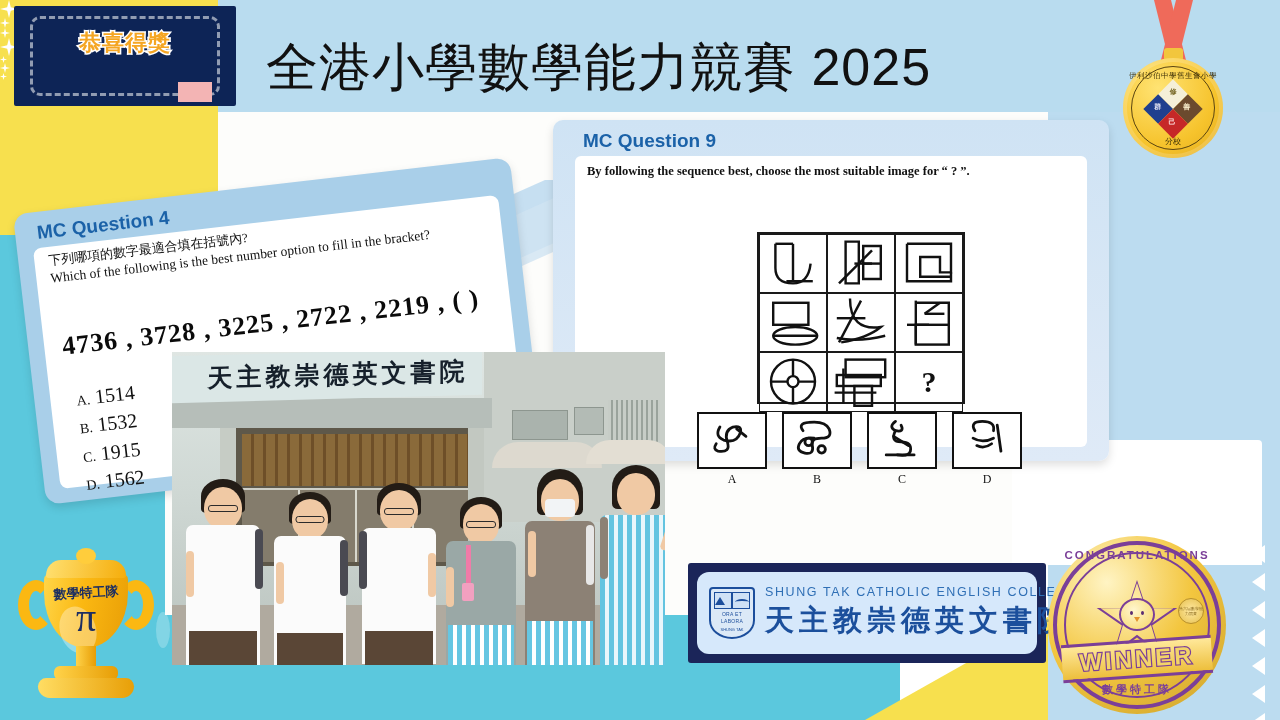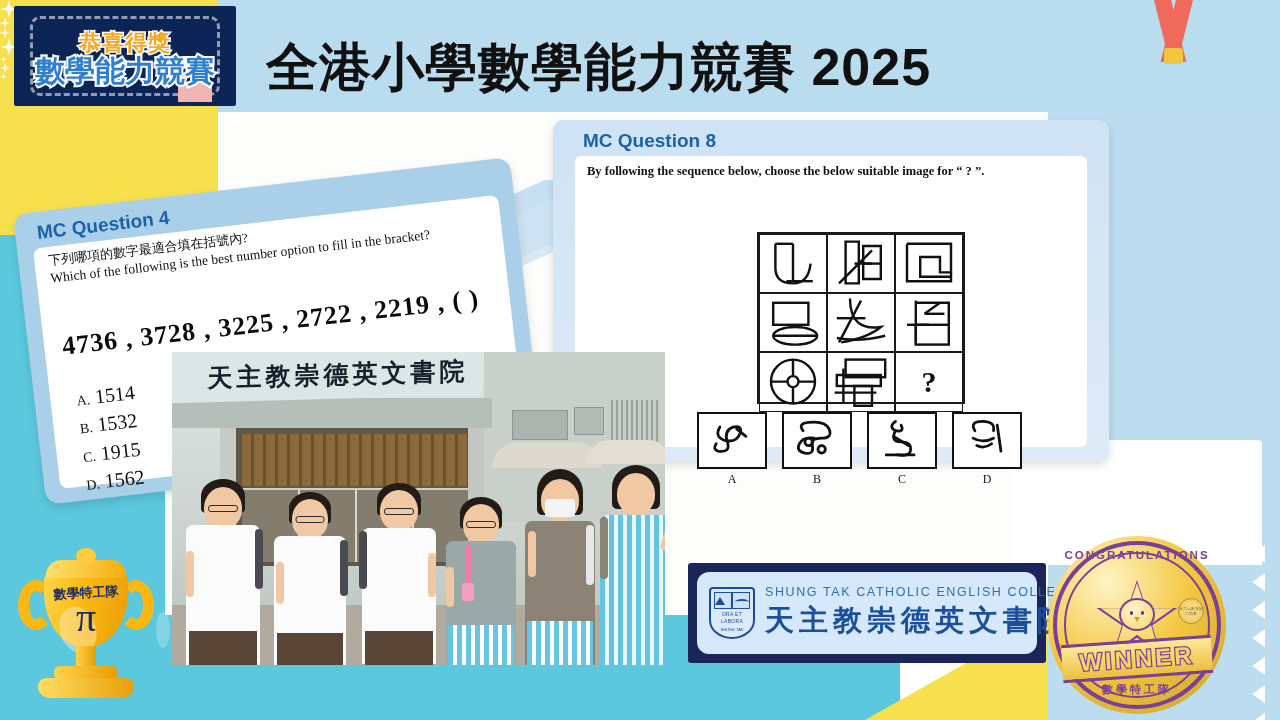--- a/index.html
+++ b/index.html
@@ -91,21 +91,21 @@
     letter-spacing:1px;
   }
   .logo-l2{
     position:absolute; left:0; right:0; top:43px; text-align:center;
     font-size:30px; font-weight:bold; color:#2f7fd1;
     -webkit-text-stroke:4px #ffffff; paint-order:stroke fill;
     letter-spacing:0px;
   }
   .page-title{
     position:absolute; left:266px; top:33px;
-    font-size:52px; font-weight:bold; color:#111; letter-spacing:1px;
+    font-size:52px; font-weight:normal; color:#111; letter-spacing:1px;
     white-space:nowrap;
   }
 
   
   .medal{ position:absolute; left:1118px; top:0; width:110px; height:160px; }
   .ribbon-l,.ribbon-r{ position:absolute; top:0; width:17px; height:62px; background:#ef6a5a; }
   .ribbon-l{ left:36px; transform:skewX(14deg); transform-origin:top; }
   .ribbon-r{ left:58px; transform:skewX(-14deg); transform-origin:top; }
   .ribbon-clip{ position:absolute; left:46px; top:48px; width:19px; height:16px; background:#f2c63d; border-radius:3px; }
   .medal-disc{
@@ -376,36 +376,50 @@
   <div class="sp4 xs" style="left:1240px; top:95px;"></div>
   <div class="sp4 sm" style="left:1216px; top:132px;"></div>
   <div class="sp4 xs" style="left:1125px; top:150px;"></div>
   <div class="sp4 xs y" style="left:1106px; top:172px;"></div>
 </div>
 
 <div class="logo-box">
   <div class="logo-inner"></div>
   <div class="logo-pink"></div>
   <div class="logo-l1">恭喜得獎</div>
-  <div class="logo-l2">數學能力競賽</div>
 </div>
 
 <div class="page-title">全港小學數學能力競賽 2025</div>
 
 <div class="medal">
   <div class="ribbon-l"></div>
   <div class="ribbon-r"></div>
   <div class="ribbon-clip"></div>
+  <div class="medal-disc">
+    <div class="medal-ring"></div>
+    <div class="medal-arc">伊利沙伯中學舊生會小學</div>
+    <div class="crest">
+      <i class="q1"></i>
+      <i class="q2"></i>
+      <i class="q3"></i>
+      <i class="q4"></i>
+      <b style="left:6px;top:4px;color:#7a6a2a">修</b>
+      <b style="left:26px;top:5px;color:#f3e7c6">善</b>
+      <b style="left:5px;top:25px;color:#e8e8f5">群</b>
+      <b style="left:26px;top:26px;color:#ffe9e9">己</b>
+    </div>
+    <div class="medal-sub">分校</div>
+  </div>
 </div>
 
 <div class="qcard" id="q5">
-  <div class="qtitle">MC Question 8</div>
+  <div class="qtitle">MC Question 9</div>
   <div class="inner">
     <div class="stem">
-      <div class="en">By following the sequence below, choose the below suitable image for “ ? ”.</div>
+      <div class="en">By following the sequence best, choose the most suitable image for “ ? ”.</div>
     </div>
 
     <div class="grid3">
       <div>
         <svg class="gc" viewBox="0 0 60 52">
           <path d="M14 8 V30 Q14 44 30 44 Q44 44 46 26" fill="none" stroke="#111" stroke-width="2.2"></path>
           <path d="M30 8 V42" fill="none" stroke="#111" stroke-width="2.2"></path>
           <path d="M14 8 H30" fill="none" stroke="#111" stroke-width="2.2"></path>
           <path d="M24 42 H48" fill="none" stroke="#111" stroke-width="2.2"></path>
         </svg>

